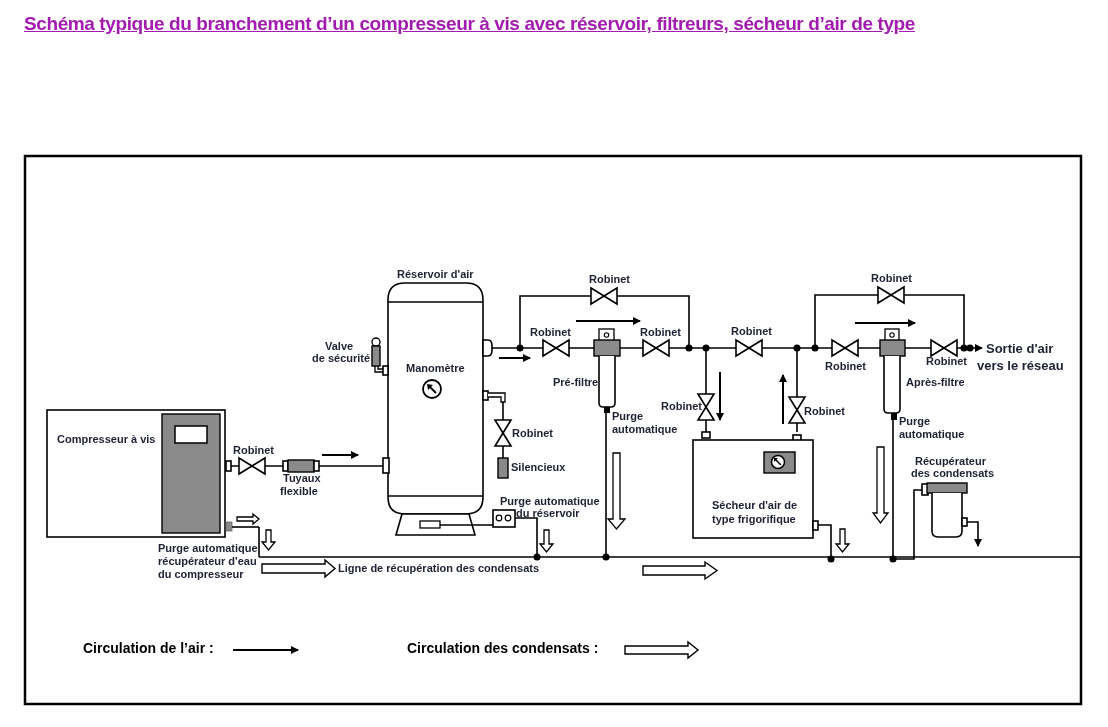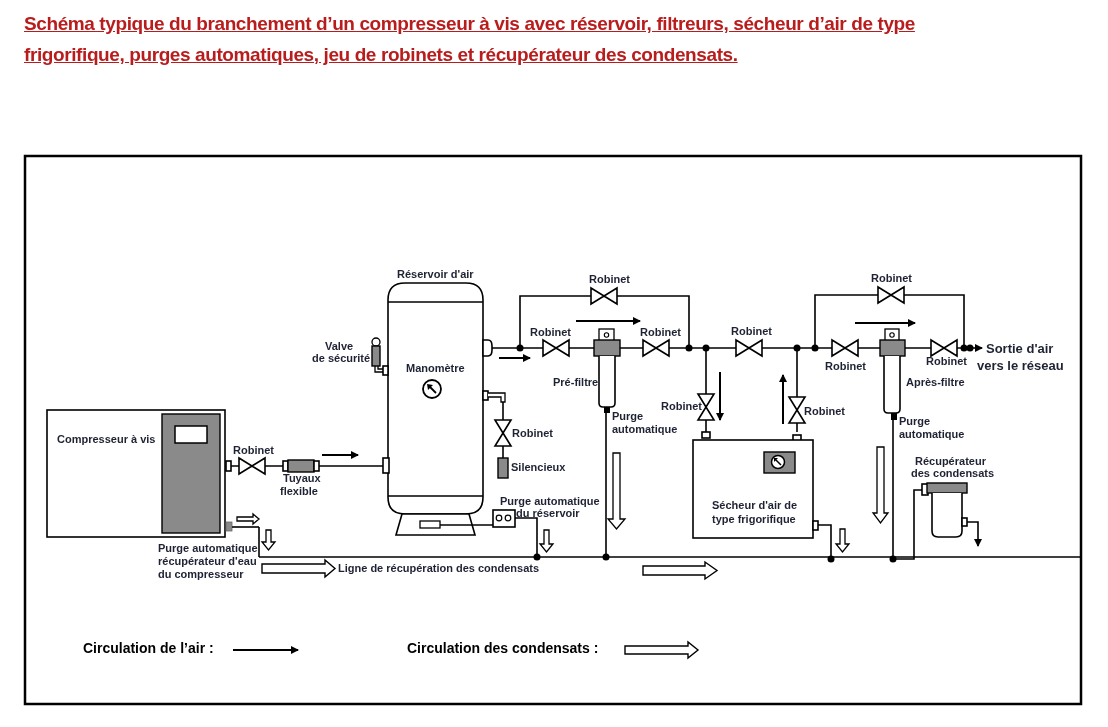--- a/index.html
+++ b/index.html
@@ -1,37 +1,36 @@
 <!DOCTYPE html>
 <html><head>
   <meta charset="utf-8">
   <style>
     html, body { margin: 0; padding: 0; background: #ffffff; }
     body { width: 1108px; height: 727px; position: relative; overflow: hidden; }
     .title {
       position: absolute; left: 24px; top: 8px; width: 1000px;
       font-family: "Liberation Sans Narrow", "Liberation Sans", sans-serif;
-      font-weight: bold; font-size: 19px; line-height: 31px; color: #b91c1c;
+      font-weight: bold; font-size: 19px; line-height: 31px; color: #a21caf;
       text-decoration: underline; letter-spacing: -0.4px;
     }
     .title span { display: block; }
     svg { position: absolute; left: 0; top: 0; }
     .lbl { font-family: "Liberation Sans", sans-serif; font-size: 11px; font-weight: bold; fill: #1e2233; }
     .lbl-big { font-family: "Liberation Sans", sans-serif; font-size: 13px; font-weight: bold; fill: #1e2233; }
     .legend { font-family: "Liberation Sans", sans-serif; font-size: 14px; font-weight: bold; fill: #000; }
     .pipe { stroke: #000; stroke-width: 1.6; fill: none; }
     .shape { stroke: #000; stroke-width: 1.6; fill: #fff; }
     .gray { stroke: #000; stroke-width: 1.4; fill: #8a8a8a; }
   </style>
 </head>
 <body>
 
 <div class="title">
   <span>Schéma typique du branchement d’un compresseur à vis avec réservoir, filtreurs, sécheur d’air de type</span>
-  <span>frigorifique, purges automatiques, jeu de robinets et récupérateur des condensats.</span>
 </div>
 
 <svg width="1108" height="727" viewBox="0 0 1108 727">
   <defs>
     <marker id="ah" markerWidth="8" markerHeight="8" refX="7" refY="4" orient="auto" markerUnits="userSpaceOnUse">
       <path d="M0,0 L8,4 L0,8 z" fill="#000"></path>
     </marker>
     <g id="valveH">
       <path d="M-13,-8 L13,8 L13,-8 L-13,8 Z" fill="#fff" stroke="#000" stroke-width="1.6"></path>
     </g>

